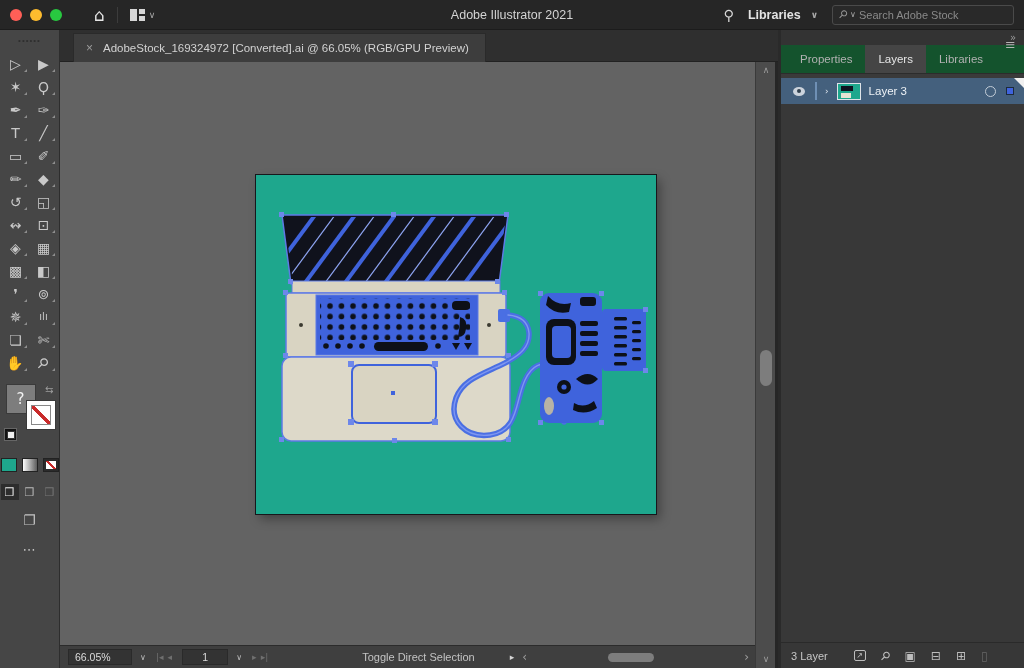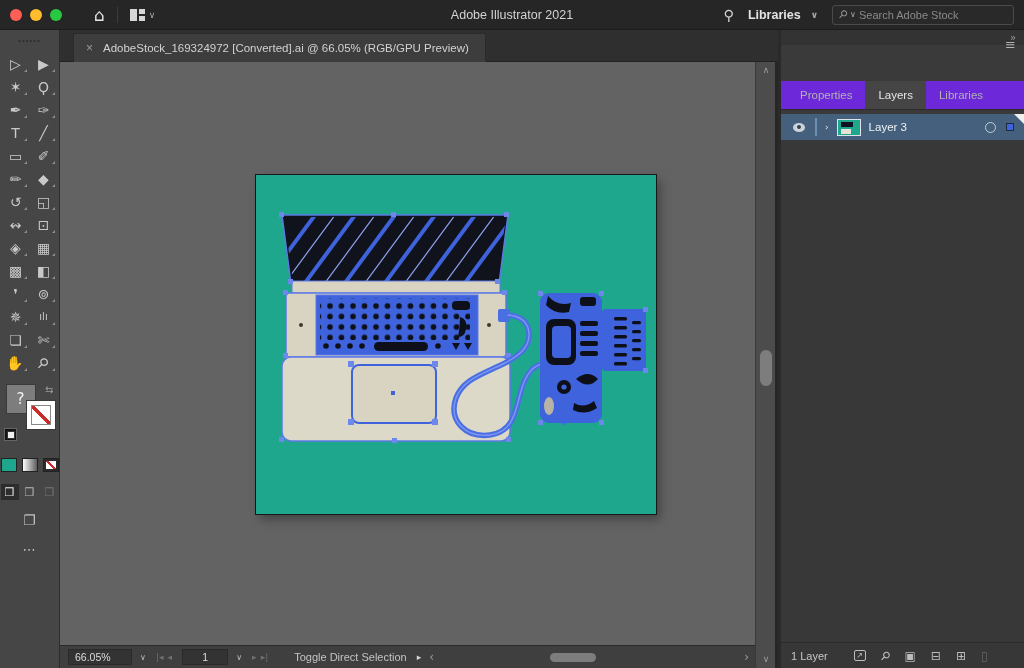--- a/index.html
+++ b/index.html
@@ -76,31 +76,31 @@
   .vscroll .up{top:3px;} .vscroll .dn{bottom:4px;}
   .vthumb{position:absolute;left:4px;top:288px;width:12px;height:36px;border-radius:7px;background:#7d7d7d;}
 
   
   .statusbar{position:absolute;left:60px;top:645px;width:695px;height:23px;background:#3f3f3f;border-top:1px solid #2b2b2b;display:flex;align-items:center;padding:0 4px;font-size:10.5px;color:#c9c9c9;}
   .sb-field{background:#333;border:1px solid #2a2a2a;height:16px;display:flex;align-items:center;justify-content:center;padding:0 6px;color:#dcdcdc;}
   .sb-zoom{width:64px;margin-left:4px;justify-content:flex-start;}
   .sb-chev{width:22px;height:16px;display:flex;align-items:center;justify-content:center;font-size:8px;color:#bdbdbd;}
   .sb-nav{color:#6f6f6f;font-size:9px;margin:0 2px;}
   .sb-ab{width:46px;margin-left:8px;}
-  .sb-status{display:flex;align-items:center;gap:10px;margin-left:24px;color:#c3c3c3;font-size:11px;}
+  .sb-status{display:flex;align-items:center;gap:35px;margin-left:92px;color:#c3c3c3;font-size:11px;}
   .sb-status .fly{font-size:9px;color:#d6d6d6;}
   .hscroll{flex:1;height:23px;position:relative;margin-left:6px;}
   .hscroll .arr{position:absolute;top:0;height:23px;display:flex;align-items:center;color:#9d9d9d;font-size:12px;}
   .hscroll .l{left:2px;} .hscroll .r{right:2px;}
   .hthumb{position:absolute;left:38%;top:7px;width:46px;height:9px;border-radius:5px;background:#7d7d7d;}
 
   
   .rightpanel{position:absolute;left:778px;top:30px;width:246px;height:638px;background:#3a3a3a;border-left:3px solid #2a2a2a;display:flex;flex-direction:column;}
   .rp-head{height:15px;display:flex;justify-content:flex-end;align-items:center;padding-right:8px;color:#9a9a9a;font-size:10px;background:#333;}
-  .rp-tabs{height:29px;background:#6d28d9;display:flex;align-items:stretch;padding-left:6px;position:relative;border-bottom:1px solid #2c2c2c;margin-top:36px;}
+  .rp-tabs{height:29px;background:#14532d;display:flex;align-items:stretch;padding-left:6px;position:relative;border-bottom:1px solid #2c2c2c;}
   .rp-tab{display:flex;align-items:center;padding:0 13px;font-size:11.5px;color:#b2b2b2;}
   .rp-tab.active{background:#454545;color:#e6e6e6;font-weight:normal;}
   .rp-menu{position:absolute;right:8px;top:7px;color:#b5b5b5;font-size:13px;}
   .layer-row{height:26px;margin-top:4px;background:#44607d;display:flex;align-items:center;position:relative;}
   .eye{width:12px;height:9px;border-radius:50% 50%;background:#ccd3dc;margin:0 10px 0 12px;position:relative;}
   .eye:before{content:"";position:absolute;left:4px;top:2.5px;width:4px;height:4px;border-radius:50%;background:#31414f;}
   .lr-bar{width:2px;height:18px;background:#6f90b5;margin-right:8px;}
   .lr-exp{color:#dfe6ee;font-size:9px;margin-right:8px;}
   .lr-thumb{width:24px;height:17px;background:#1ea78d;border:1px solid #dfe3e8;position:relative;margin-right:8px;}
   .lr-thumb:before{content:"";position:absolute;left:3px;top:2px;width:12px;height:5px;background:#0f1320;}
@@ -458,21 +458,21 @@
       <span class="lr-bar"></span>
       <span class="lr-exp glyph">›</span>
       <span class="lr-thumb"></span>
       <span class="lr-name">Layer 3</span>
       <span class="lr-target"></span>
       <span class="lr-sel"></span>
       <span class="rp-notch"></span>
     </div>
     <div class="rp-body"></div>
     <div class="rp-footer">
-      <span class="rp-count">1 Layer</span>
+      <span class="rp-count">3 Layer</span>
       <div class="rp-icons">
 
       <span class="rp-ic glyph boxed">↗</span>
           <span class="rp-ic glyph rot45">⚲</span>
           <span class="rp-ic glyph">▣</span>
           <span class="rp-ic glyph">⊟</span>
           <span class="rp-ic glyph">⊞</span>
           <span class="rp-ic glyph disabled">▯</span>
         </div>
     </div>

